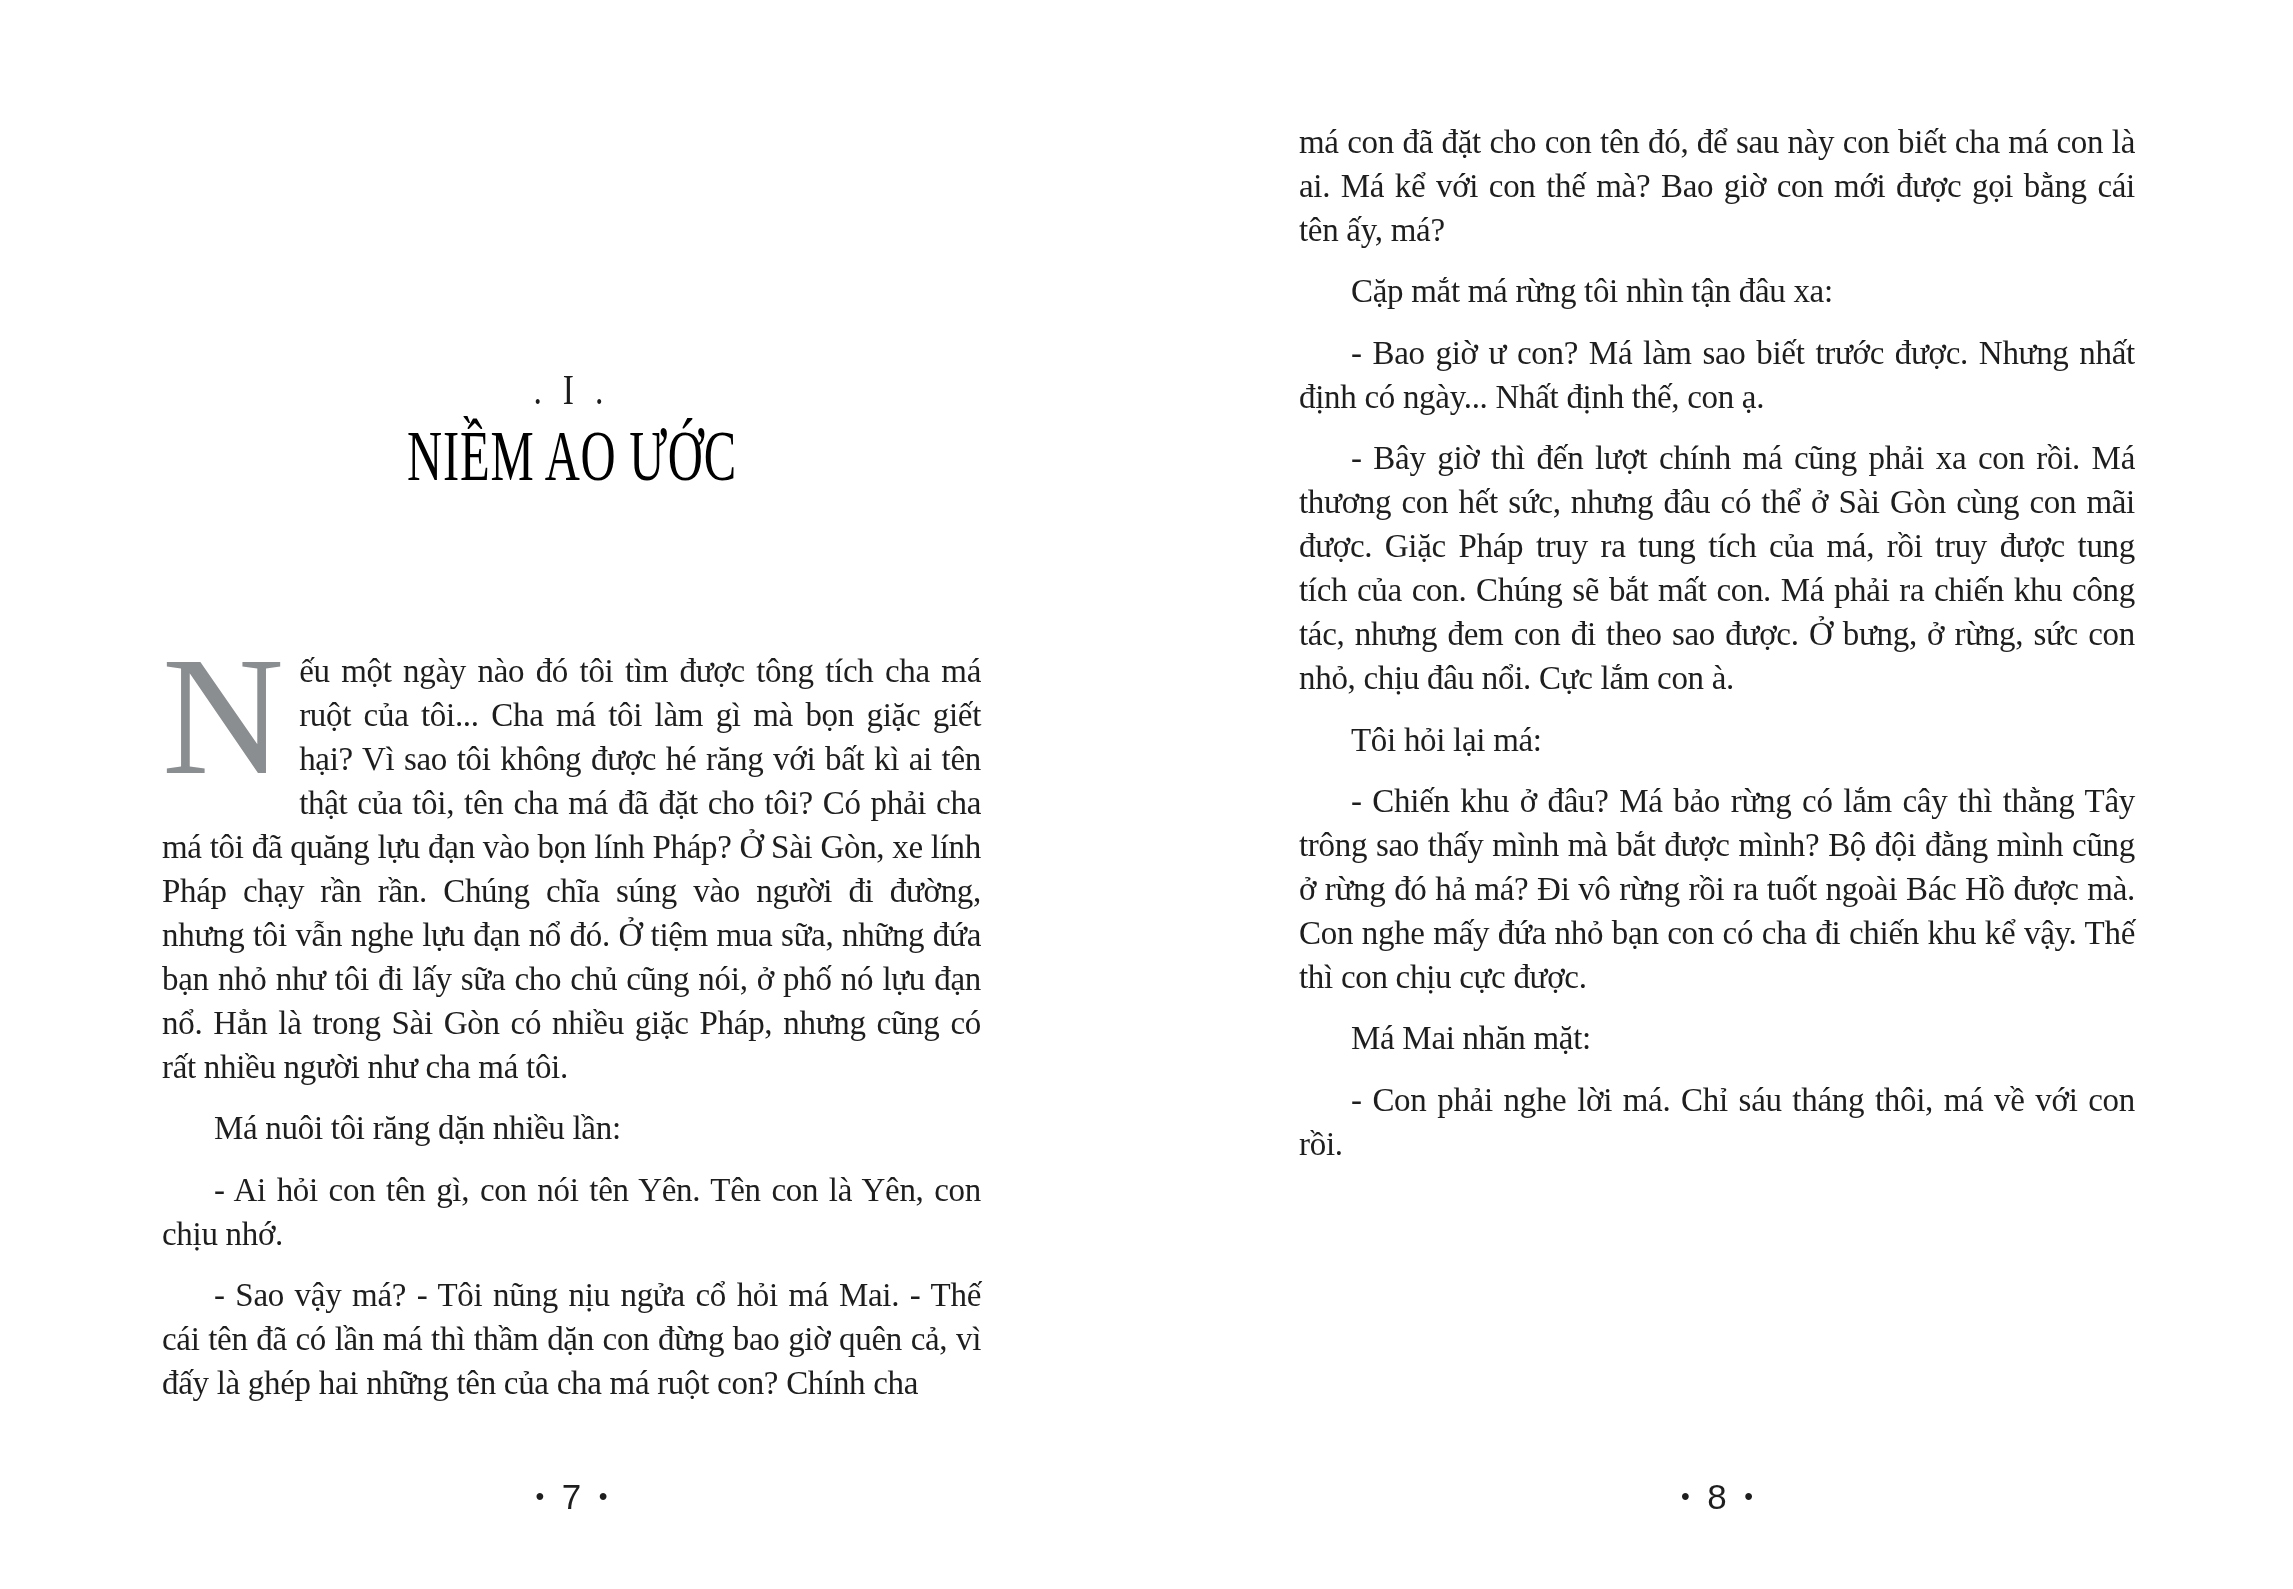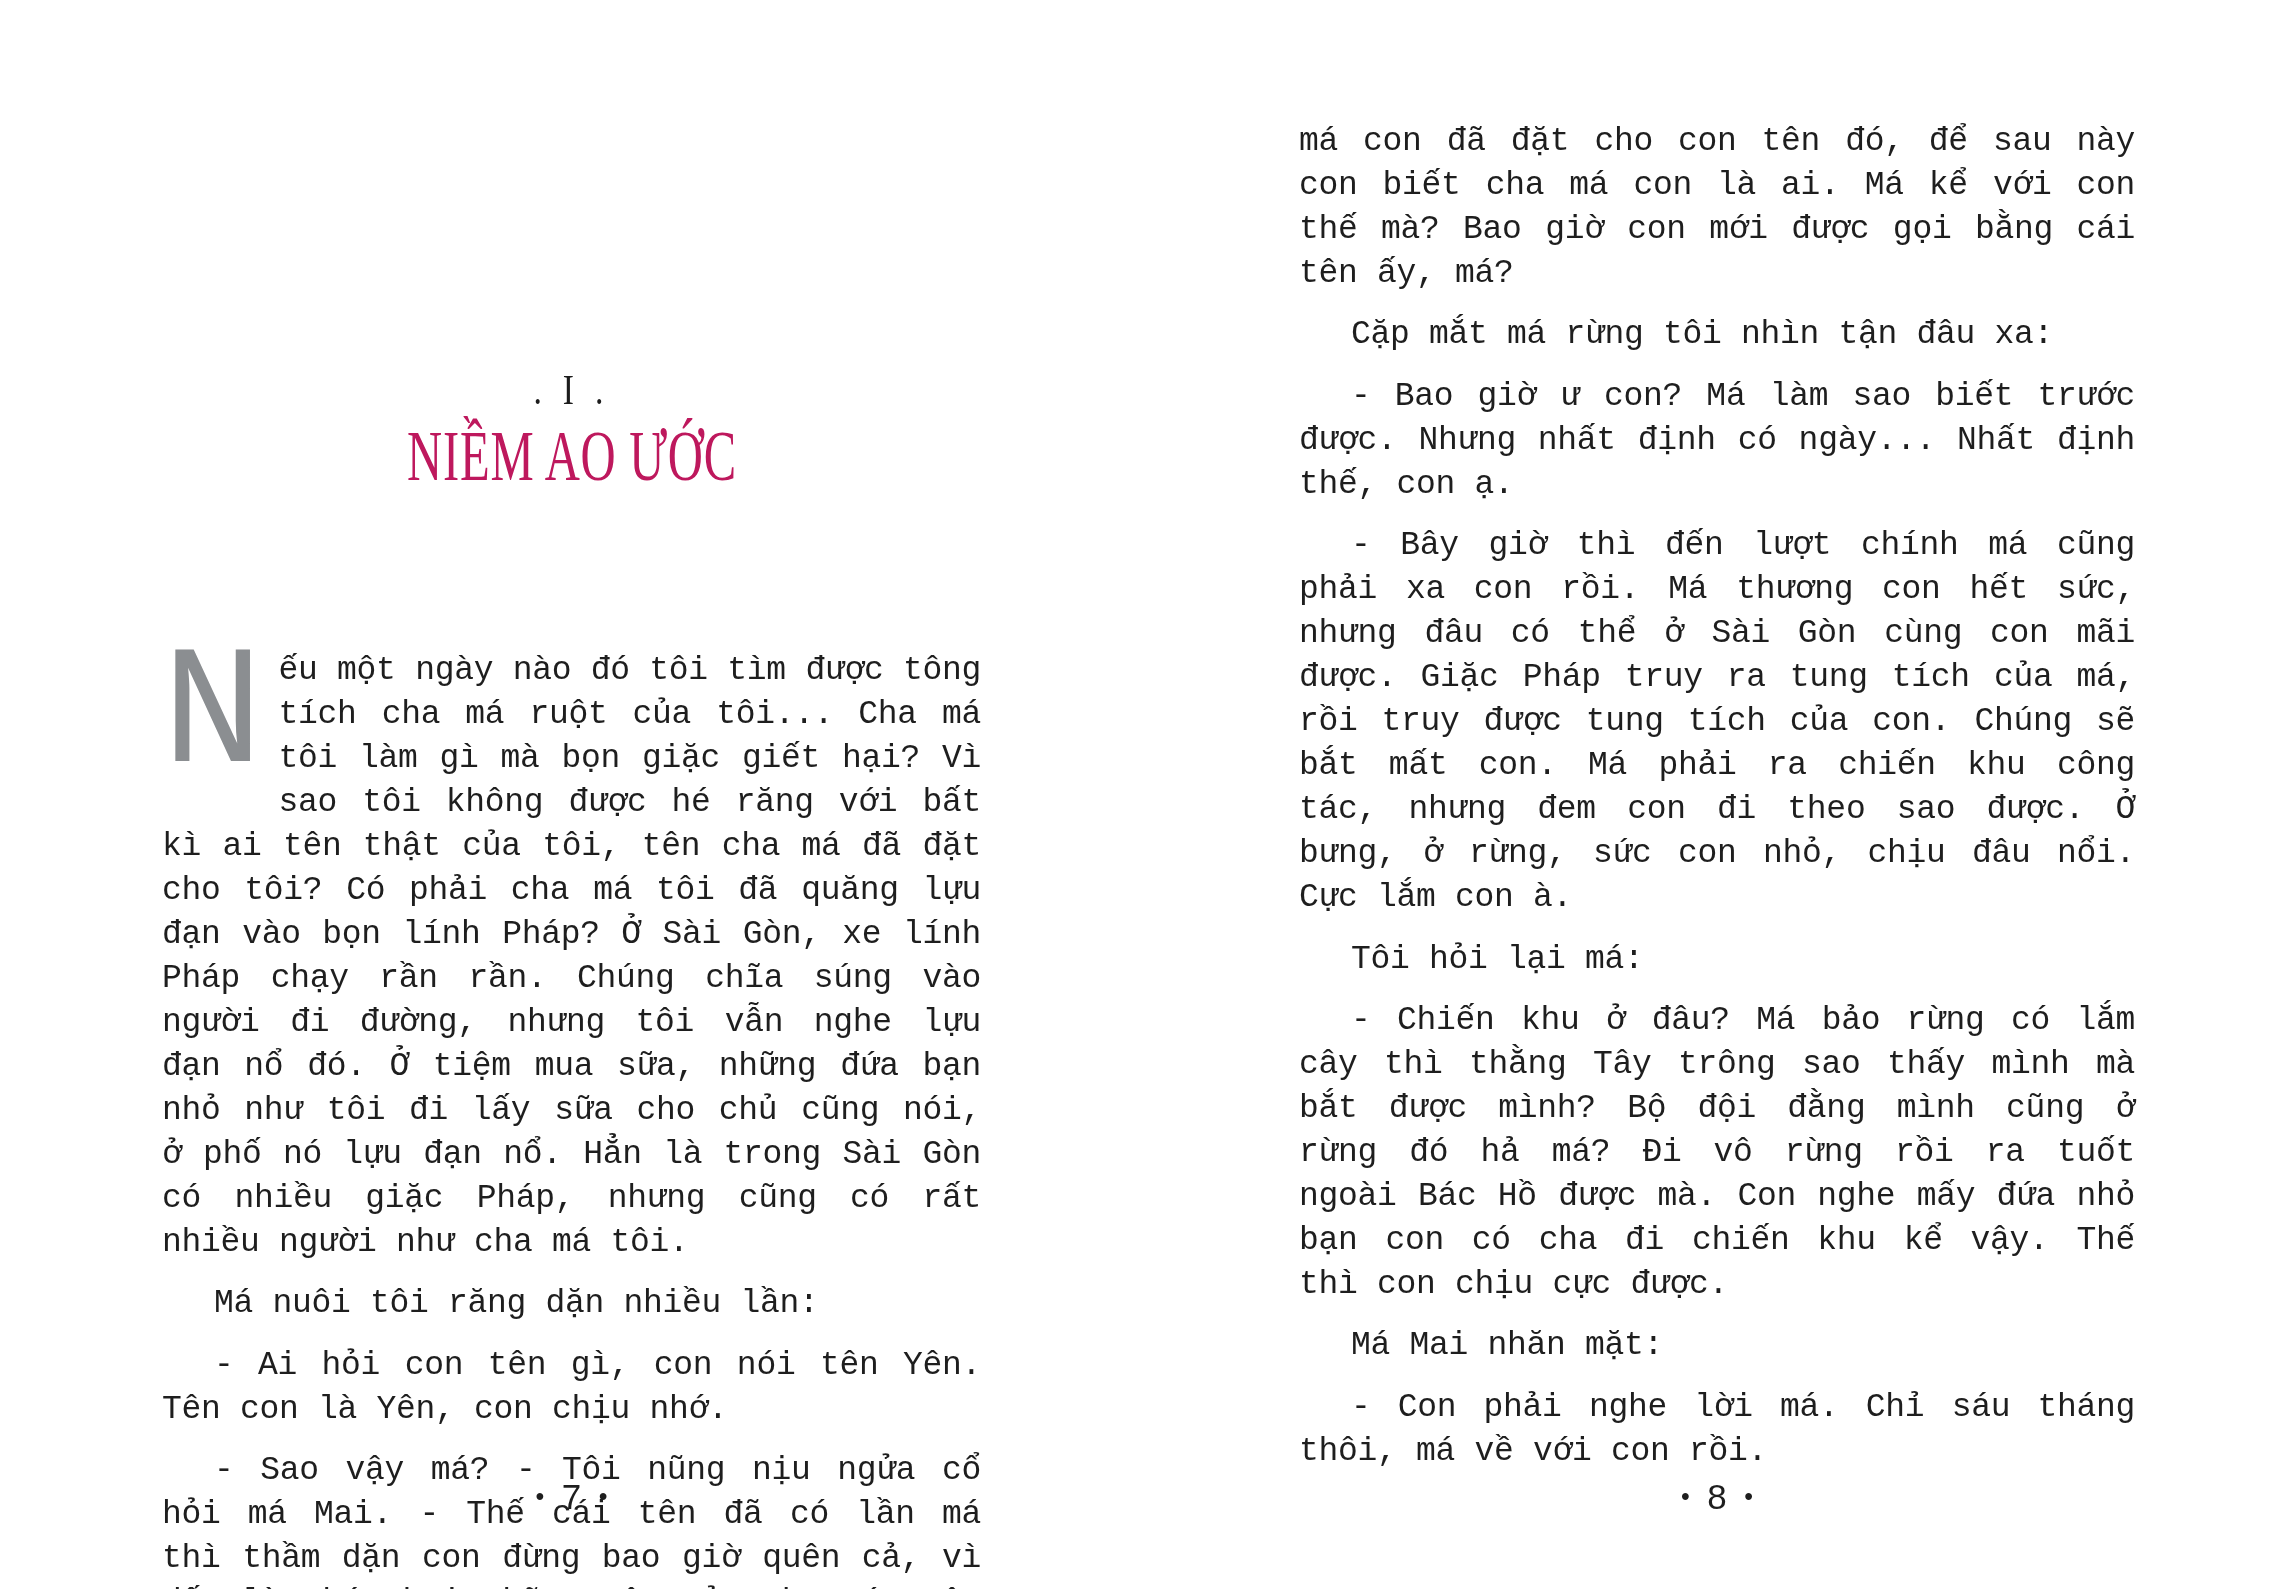--- a/index.html
+++ b/index.html
@@ -21,38 +21,37 @@
     text-align: center;
     font-size: 41px; letter-spacing: 7.7px;
     color: #1c1c1c;
   }
   .chapter-number .condense { display: inline-block; transform: scale(0.82, 1.05); transform-origin: center; }
 
   .chapter-title {
     position: absolute; top: 419px; left: 0; width: 100%;
     margin: 0; text-align: center;
     font-size: 64px; font-weight: 500;
-    color: #be185d;
+    color: #000000;
     letter-spacing: 1px;
     white-space: nowrap;
   }
   .chapter-title .condense { display: inline-block; transform: scale(0.76, 1.12); transform-origin: center; }
 
   .body-text { position: absolute; left: 0; width: 100%; }
   .body-left  { top: 649px; }
   .body-right { top: 120px; }
 
   .para {
     margin: 17.4px 0 0 0;
     font-size: 33px;
     line-height: 44px;
     letter-spacing: -0.3px;
     text-align: justify;
     text-justify: inter-word;
-    font-family: Liberation Mono, monospace;
   }
   .para:first-child { margin-top: 0; }
   .para.indent { text-indent: 52px; }
 
   .dropcap {
     float: left;
     font-size: 169px;
     line-height: 0.78;
     height: 133px;
     margin: 1.9px 15.4px 0 0;

